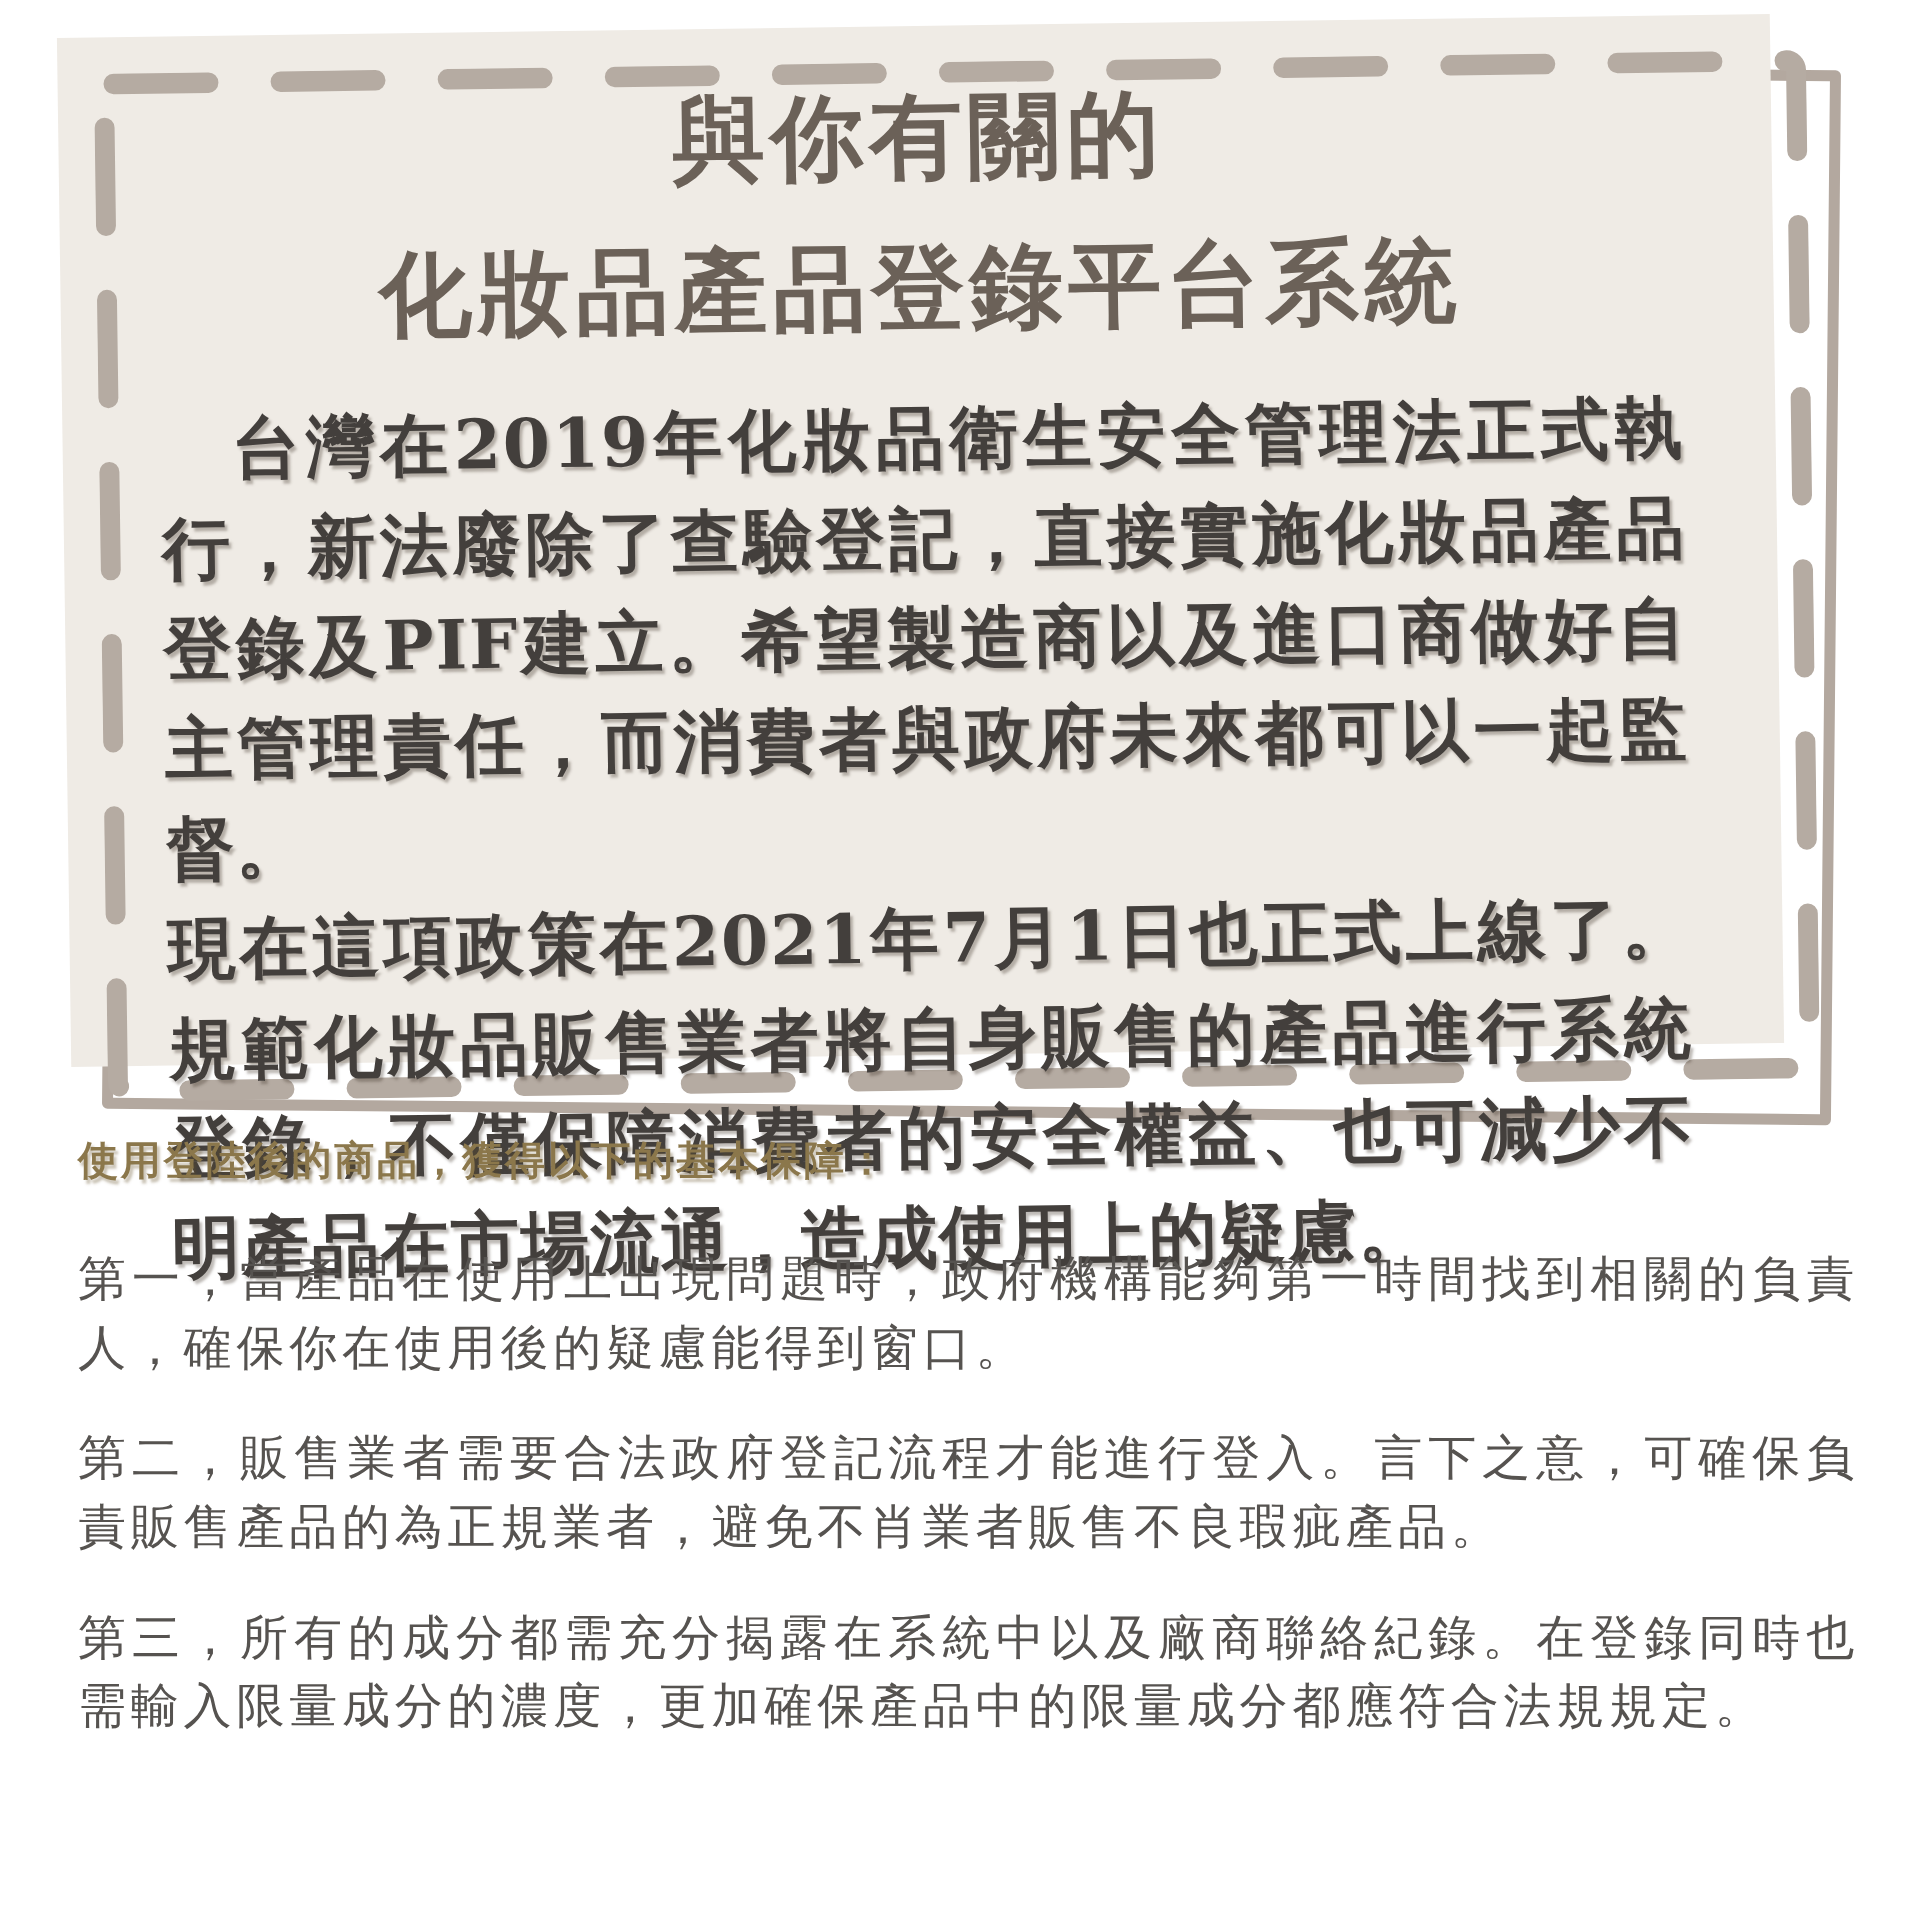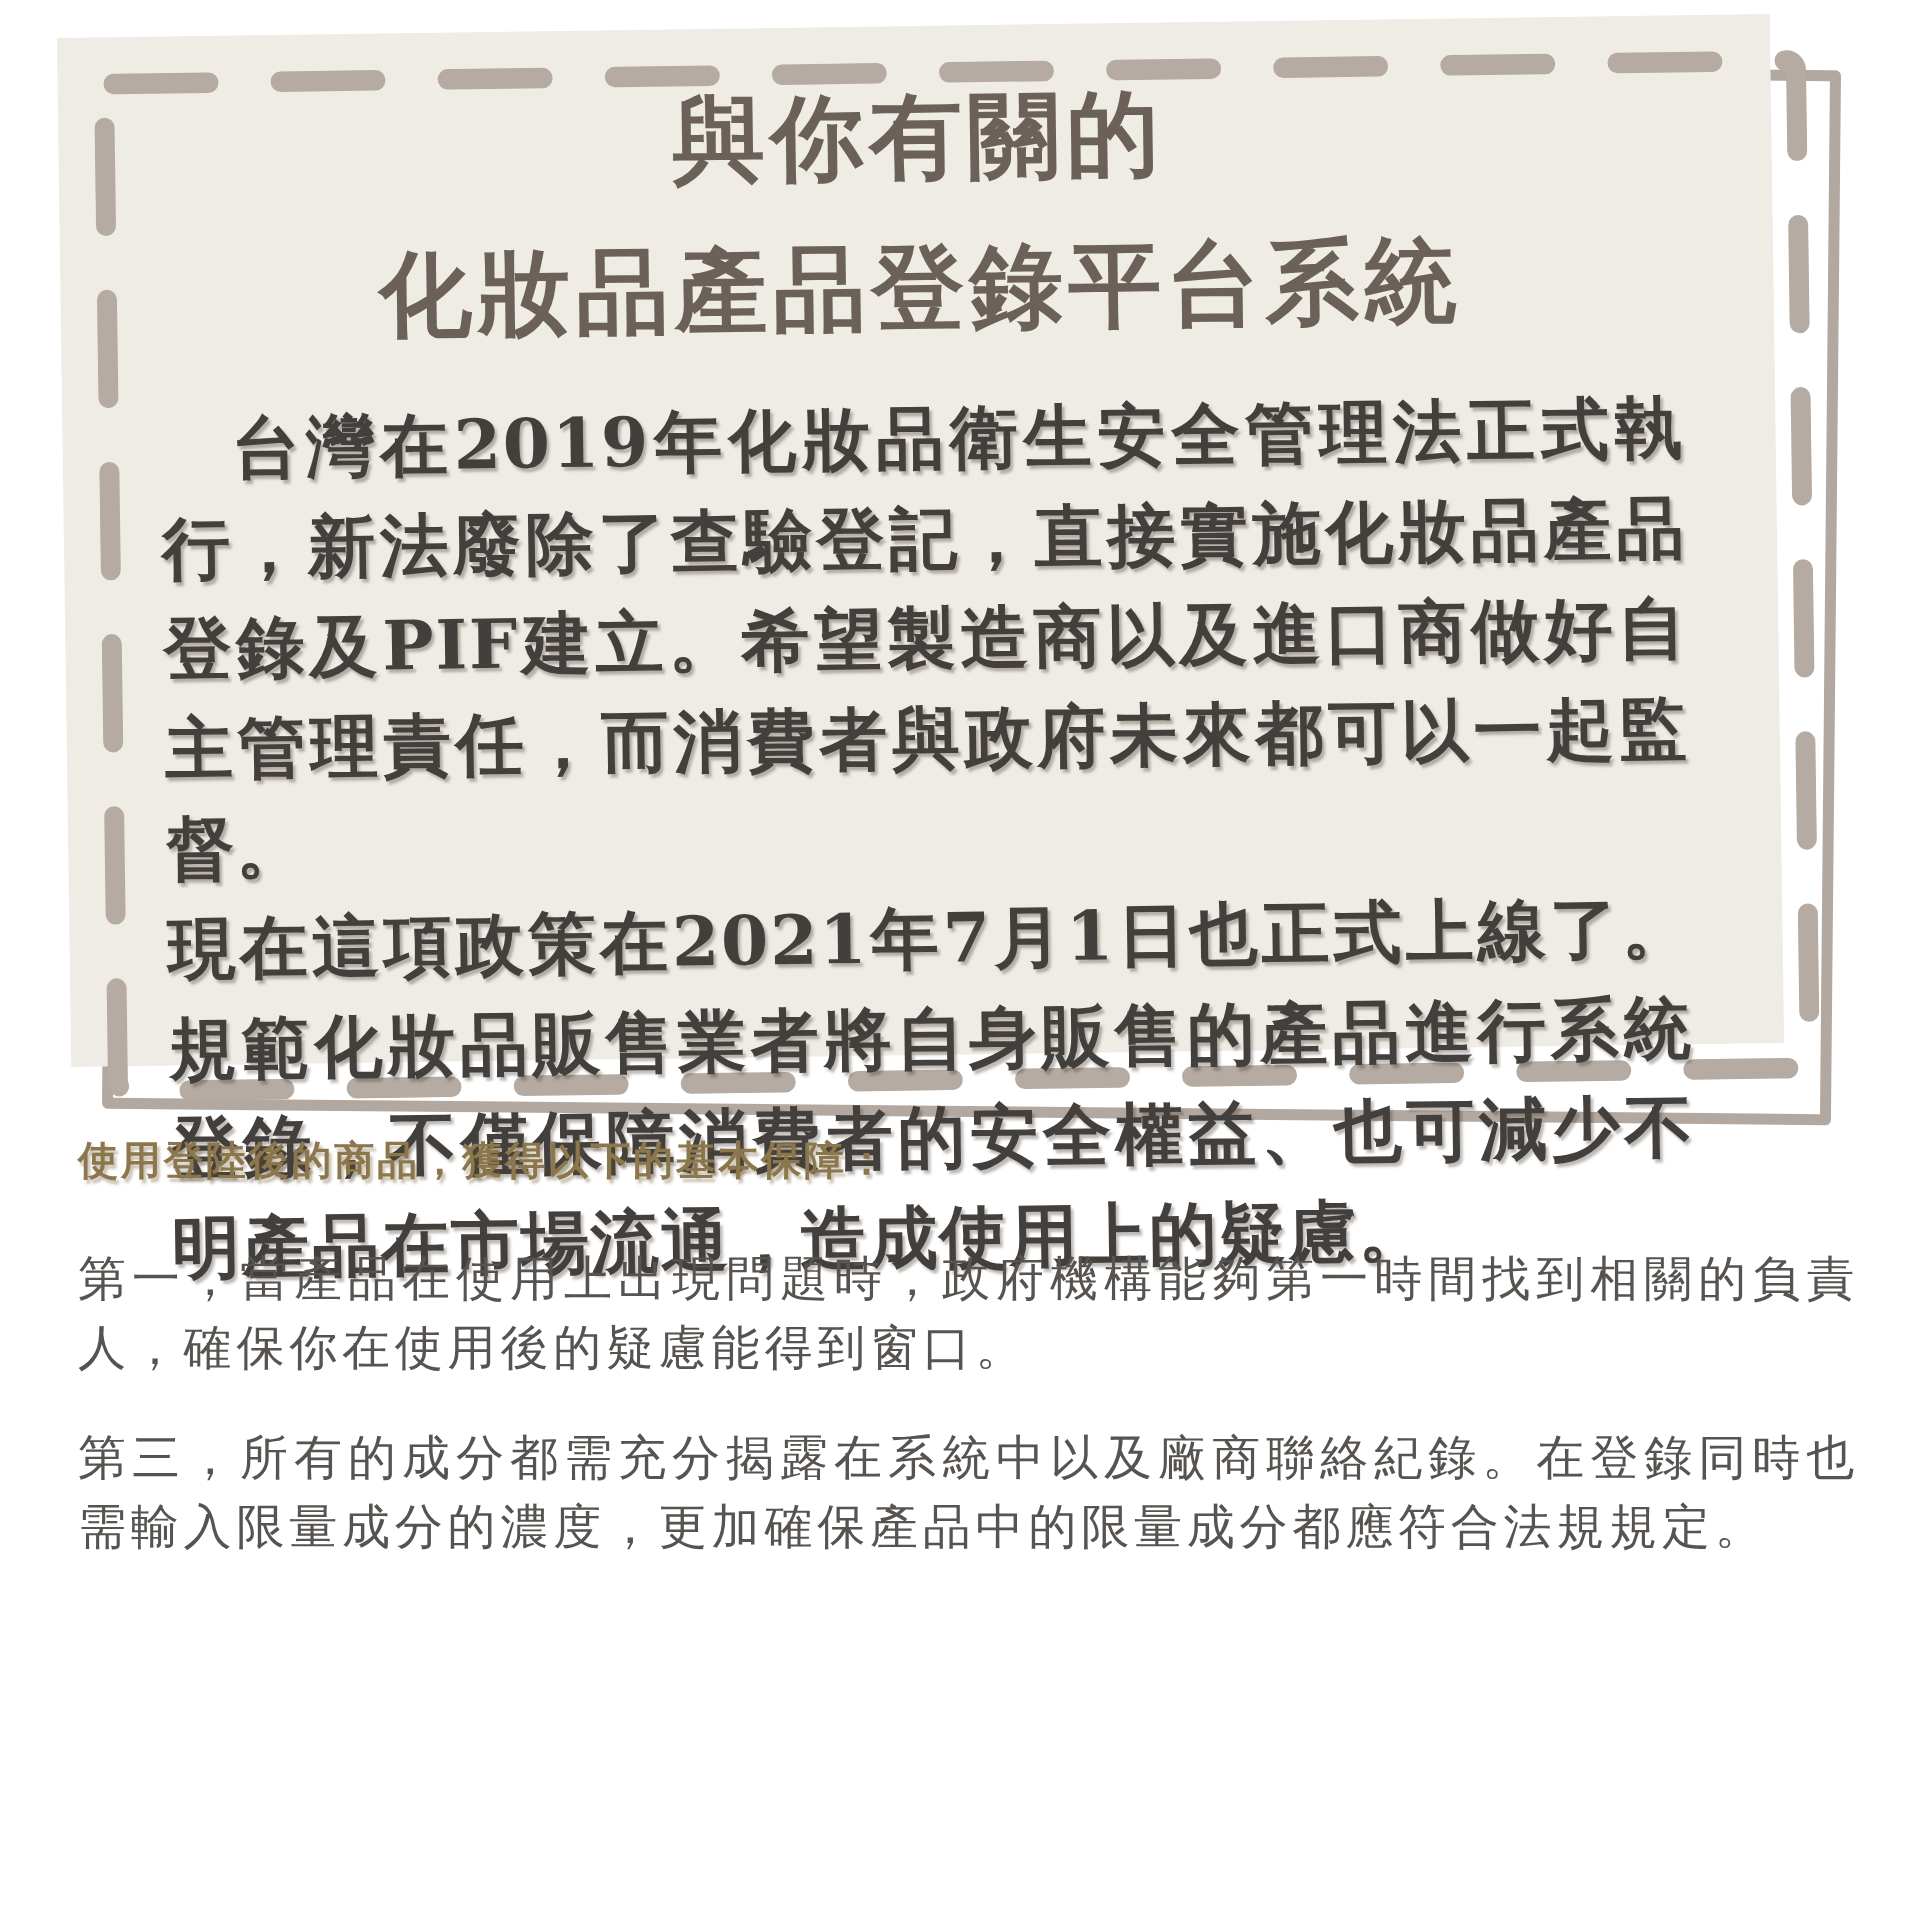--- a/index.html
+++ b/index.html
@@ -90,15 +90,16 @@
     <div class="card-body">
       <p class="p-indent">台灣在2019年化妝品衛生安全管理法正式執行，新法廢除了查驗登記，直接實施化妝品產品登錄及PIF建立。希望製造商以及進口商做好自主管理責任，而消費者與政府未來都可以一起監督。</p>
       <p>現在這項政策在2021年7月1日也正式上線了。 規範化妝品販售業者將自身販售的產品進行系統登錄，不僅保障消費者的安全權益、也可減少不明產品在市場流通，造成使用上的疑慮。</p>
     </div>
   </div>
 </div>
 
 <div class="benefits">
   <h2 class="benefits-heading">使用登陸後的商品，獲得以下的基本保障：</h2>
   <p class="benefit-item">第一，當產品在使用上出現問題時，政府機構能夠第一時間找到相關的負責人，確保你在使用後的疑慮能得到窗口。</p>
+  <p class="benefit-item">第二，販售業者需要合法政府登記流程才能進行登入。言下之意，可確保負責販售產品的為正規業者，避免不肖業者販售不良瑕疵產品。</p>
   <p class="benefit-item">第三，所有的成分都需充分揭露在系統中以及廠商聯絡紀錄。在登錄同時也需輸入限量成分的濃度，更加確保產品中的限量成分都應符合法規規定。</p>
 </div>
 
 
 </body></html>

